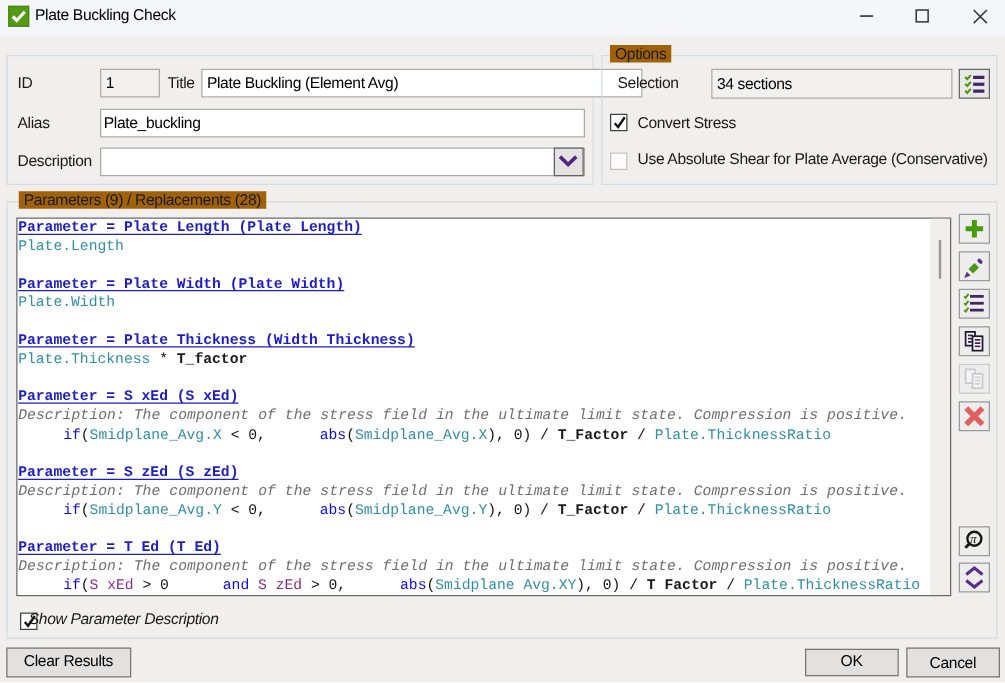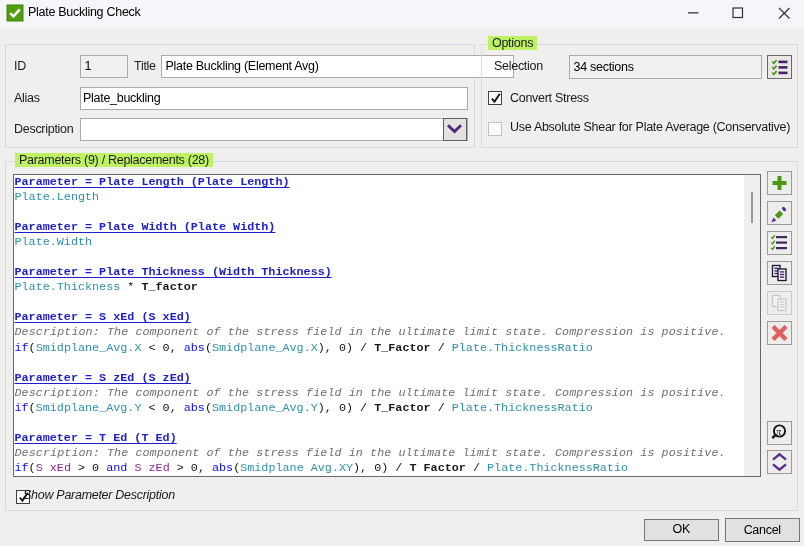--- a/index.html
+++ b/index.html
@@ -3,36 +3,36 @@
 <meta charset="utf-8">
 <style>
   html,body{margin:0;padding:0;}
   body{width:804px;height:546px;overflow:hidden;}
   #app{position:relative;width:804px;height:546px;background:#f0efee;
        font-family:"Liberation Sans",sans-serif;font-size:13px;color:#111;}
   .abs{position:absolute;}
   #titlebar{left:0;top:0;width:804px;height:29px;background:#f4f6f9;}
   #title{left:28px;top:4.5px;font-size:12.5px;letter-spacing:-0.28px;color:#000;}
   .gbox{border:1px solid #d3dce2;background:transparent;box-sizing:border-box;}
-  .glabel{position:absolute;background:#bef264;padding:0 4px;font-size:12.5px;letter-spacing:-0.28px;color:#1a1a1a;}
+  .glabel{position:absolute;background:#a16207;padding:0 4px;font-size:12.5px;letter-spacing:-0.28px;color:#1a1a1a;}
   .lbl{position:absolute;font-size:12.5px;letter-spacing:-0.28px;color:#1a1a1a;white-space:nowrap;}
   .tbox{position:absolute;box-sizing:border-box;border:1px solid #abaaa9;background:#fff;
         font-size:12.5px;letter-spacing:-0.28px;color:#000;white-space:nowrap;overflow:hidden;}
   .tbox.gray{background:#f2f1f0;}
   .btn{position:absolute;box-sizing:border-box;border:1px solid #747678;background:#e2e1e0;
        text-align:center;font-size:12.5px;letter-spacing:-0.28px;color:#000;}
   .tool{position:absolute;box-sizing:border-box;width:25px;height:24px;
         border:1px solid #989a9b;background:#ededec;}
   .cb{position:absolute;box-sizing:border-box;width:14px;height:14px;background:#fff;border:1px solid #404040;}
   .cb.off{border:1px solid #c3c2c1;background:#fbfbfb;}
   #code{font-family:"Liberation Mono",monospace;font-size:11.75px;line-height:15.1px;
         margin:0;padding:0 0 0 0.5px;white-space:pre;}
   #code .p{color:#1d1dc9;font-weight:bold;text-decoration:underline;text-decoration-skip-ink:none;text-decoration-thickness:1.2px;text-underline-offset:2px;}
   #code .t{color:#2e8fa9;}
-  #code .k{color:#0a0af5;}
+  #code .k{color:#0a0af5;padding-left:36px;}
   #code .b{color:#1a1a1a;font-weight:bold;}
   #code .d{color:#6e6e6e;font-style:italic;letter-spacing:0.06px;}
   #code .v{color:#8b2a8e;}
 </style>
 </head>
 <body>
 <div id="app">
   <div class="abs" id="titlebar"></div>
   <svg class="abs" style="left:5.5px;top:3.5px" width="18" height="18" viewBox="0 0 18 18">
     <rect x="1" y="1" width="16" height="16" fill="#539b11" stroke="#42820a" stroke-width="1"></rect>
@@ -184,15 +184,16 @@
       <path d="M5 13.4 L11.5 18.6 L18 13.4" fill="none" stroke="#5b2d8e" stroke-width="2.4"></path>
     </svg>
   </div>
 
   <div class="cb" style="left:15.5px;top:489.5px;">
     <svg width="12" height="12" viewBox="0 0 12 12">
         <path d="M2.8 6.6 L5.5 9.6 L10.8 1.8" fill="none" stroke="#151515" stroke-width="1.9"></path>
       </svg>
   </div>
   <div class="lbl" style="left:23px;top:488px;font-style:italic;">Show Parameter Description</div>
+  <div class="btn" style="left:5px;top:518px;width:99.5px;height:23.5px;line-height:21.5px;">Clear Results</div>
   <div class="btn" style="left:644px;top:519px;width:74.5px;height:21.5px;line-height:19.5px;">OK</div>
   <div class="btn" style="left:725px;top:518px;width:74.5px;height:24px;line-height:22px;">Cancel</div>
 </div>
 
 </body></html>

